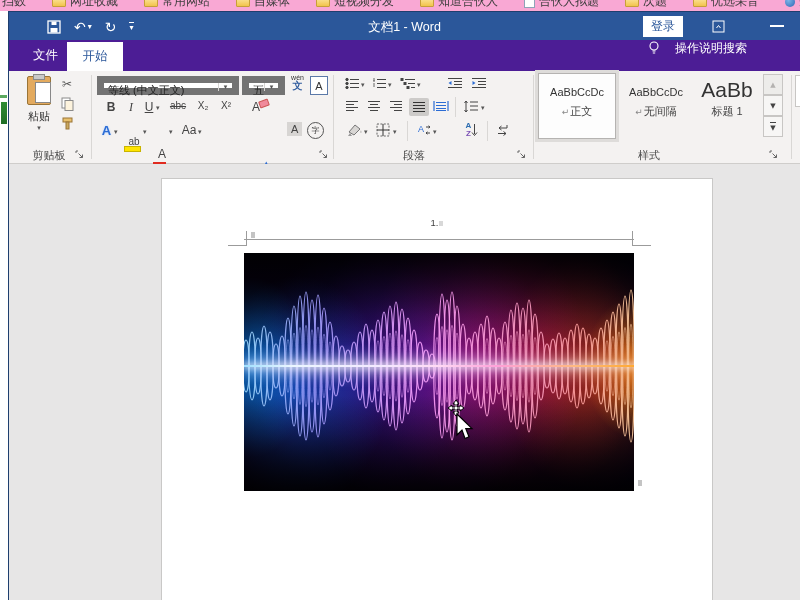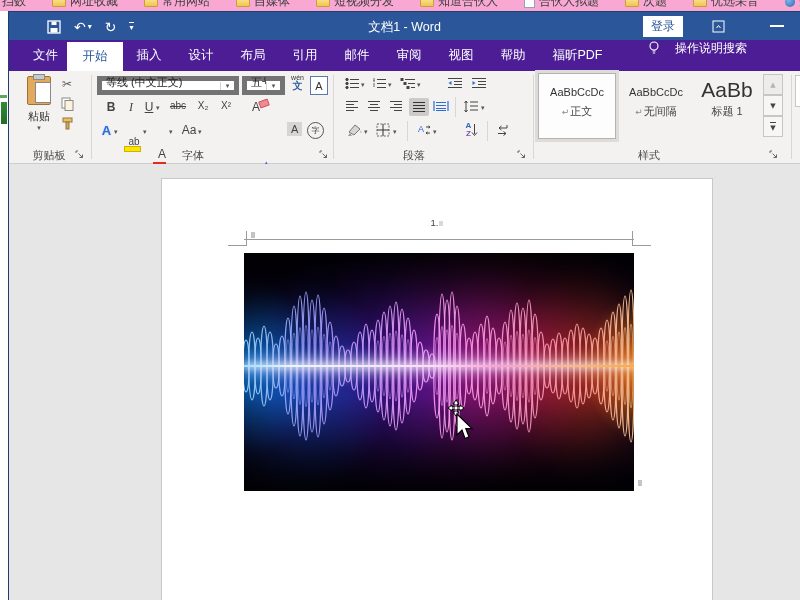--- a/index.html
+++ b/index.html
@@ -53,22 +53,22 @@
   .caret{font-size:7px;color:#555;font-family:"DejaVu Sans",sans-serif;}
   
   .paste-big{position:absolute;left:12px;top:5px;width:36px;height:68px;text-align:center;}
   .paste-icon{position:relative;width:22px;height:27px;margin:0 auto;background:#e3aa5e;border:1px solid #9a7436;border-radius:2px;}
   .paste-icon::before{content:"";position:absolute;left:5px;top:-3px;width:10px;height:4px;background:#c9c9c9;border:1px solid #8a8a8a;}
   .paste-icon::after{content:"";position:absolute;left:7px;top:5px;width:14px;height:19px;background:#fff;border:1px solid #888;}
   .paste-label{margin-top:4px;font-size:11px;color:#333;}
   .clip-col{position:absolute;left:47px;top:6px;width:22px;display:flex;flex-direction:column;gap:6px;align-items:center;}
   .scissors{font-family:"DejaVu Sans",sans-serif;font-size:12px;color:#555;}
   
-  .combo{position:absolute;height:19px;background:#fff;border:5px solid #737373;box-sizing:border-box;
-         display:flex;align-items:flex-end;font-size:11px;color:#222;}
+  .combo{position:absolute;height:19px;background:#fff;border:7px solid #737373;box-sizing:border-box;
+         display:flex;align-items:flex-start;font-size:11px;color:#222;}
   .combo .combo-text{flex:1;padding-left:4px;white-space:nowrap;overflow:hidden;}
   .combo .combo-arrow{width:13px;text-align:center;border-left:1px solid #d5d3d1;color:#555;font-size:7px;font-family:"DejaVu Sans",sans-serif;}
   .pinyin{position:absolute;left:279px;top:3px;width:19px;height:23px;text-align:center;line-height:1;}
   .pinyin .py-top{display:block;font-size:7px;color:#333;}
   .pinyin .py-bottom{display:block;font-size:10px;color:#2f5b9e;font-weight:bold;}
   .charborder{position:absolute;left:301px;top:5px;width:16px;height:17px;border:1px solid #5b79a8;
               display:flex;align-items:center;justify-content:center;font-size:11px;color:#333;background:#fff;}
   .fmt{font-size:12px;color:#444;}
   .b{font-weight:bold;} .i{font-style:italic;font-family:"Liberation Serif",serif;}
   .u{text-decoration:underline;} .strike{text-decoration:line-through;font-size:10px;}
@@ -215,31 +215,20 @@
           <rect x="1" y="1" width="11" height="11" fill="none" stroke="#fff" stroke-width="1"></rect>
           <path d="M4.5,8 L6.5,5.5 L8.5,8" fill="none" stroke="#fff" stroke-width="1"></path>
         </svg>
       </div>
       <div class="minimize-btn"></div>
     </div>
 
     <div class="tabrow">
       <div class="tab-file">文件</div>
       <div class="tab-active">开始</div>
-      <div class="tabs-rest">
-        <span class="tab">插入</span>
-        <span class="tab">设计</span>
-        <span class="tab">布局</span>
-        <span class="tab">引用</span>
-        <span class="tab">邮件</span>
-        <span class="tab">审阅</span>
-        <span class="tab">视图</span>
-        <span class="tab">帮助</span>
-        <span class="tab">福昕PDF</span>
-      </div>
       <div class="tellme">
         <svg width="14" height="16" viewBox="0 0 14 16">
           <circle cx="7" cy="6" r="4" fill="none" stroke="#fff" stroke-width="1.1"></circle>
           <path d="M5.5,11 h3 M5.8,13 h2.4" stroke="#fff" stroke-width="1.1" fill="none"></path>
         </svg>
         <span>操作说明搜索</span>
       </div>
     </div>
 
     <div class="ribbon">
@@ -303,21 +292,20 @@
       <span class="rb-btn fc" style="left:146px;top:51px;width:14px;">A</span>
       <span class="rb-btn caret" style="left:160px;top:57px;">▾</span>
       <span class="rb-btn fmt" style="left:171px;top:52px;width:18px;">Aa</span>
       <span class="rb-btn caret" style="left:189px;top:57px;">▾</span>
       <span class="rb-btn grow" style="left:238px;top:52px;width:14px;">A</span>
       <span class="rb-btn shrink" style="left:258px;top:53px;width:12px;">A</span>
       <span class="rb-btn shade-a" style="left:278px;top:51px;">A</span>
       <span class="rb-btn" style="left:298px;top:51px;">
         <span class="circ-char">字</span>
       </span>
-      <div class="grp-label" style="left:84px;width:200px;">字体</div>
       <div class="launcher" style="left:310px;">
         <svg width="9" height="9" viewBox="0 0 9 9">
             <path d="M1,3 V1 H3" fill="none" stroke="#666"></path>
             <path d="M3.5,3.5 L7.5,7.5 M7.5,4.5 V7.5 H4.5" fill="none" stroke="#666"></path>
           </svg>
       </div>
       <div class="rb-divider" style="left:324px;"></div>
 
       <span class="rb-btn" style="left:336px;top:6px;">
         <svg width="15" height="13" viewBox="0 0 15 13">

